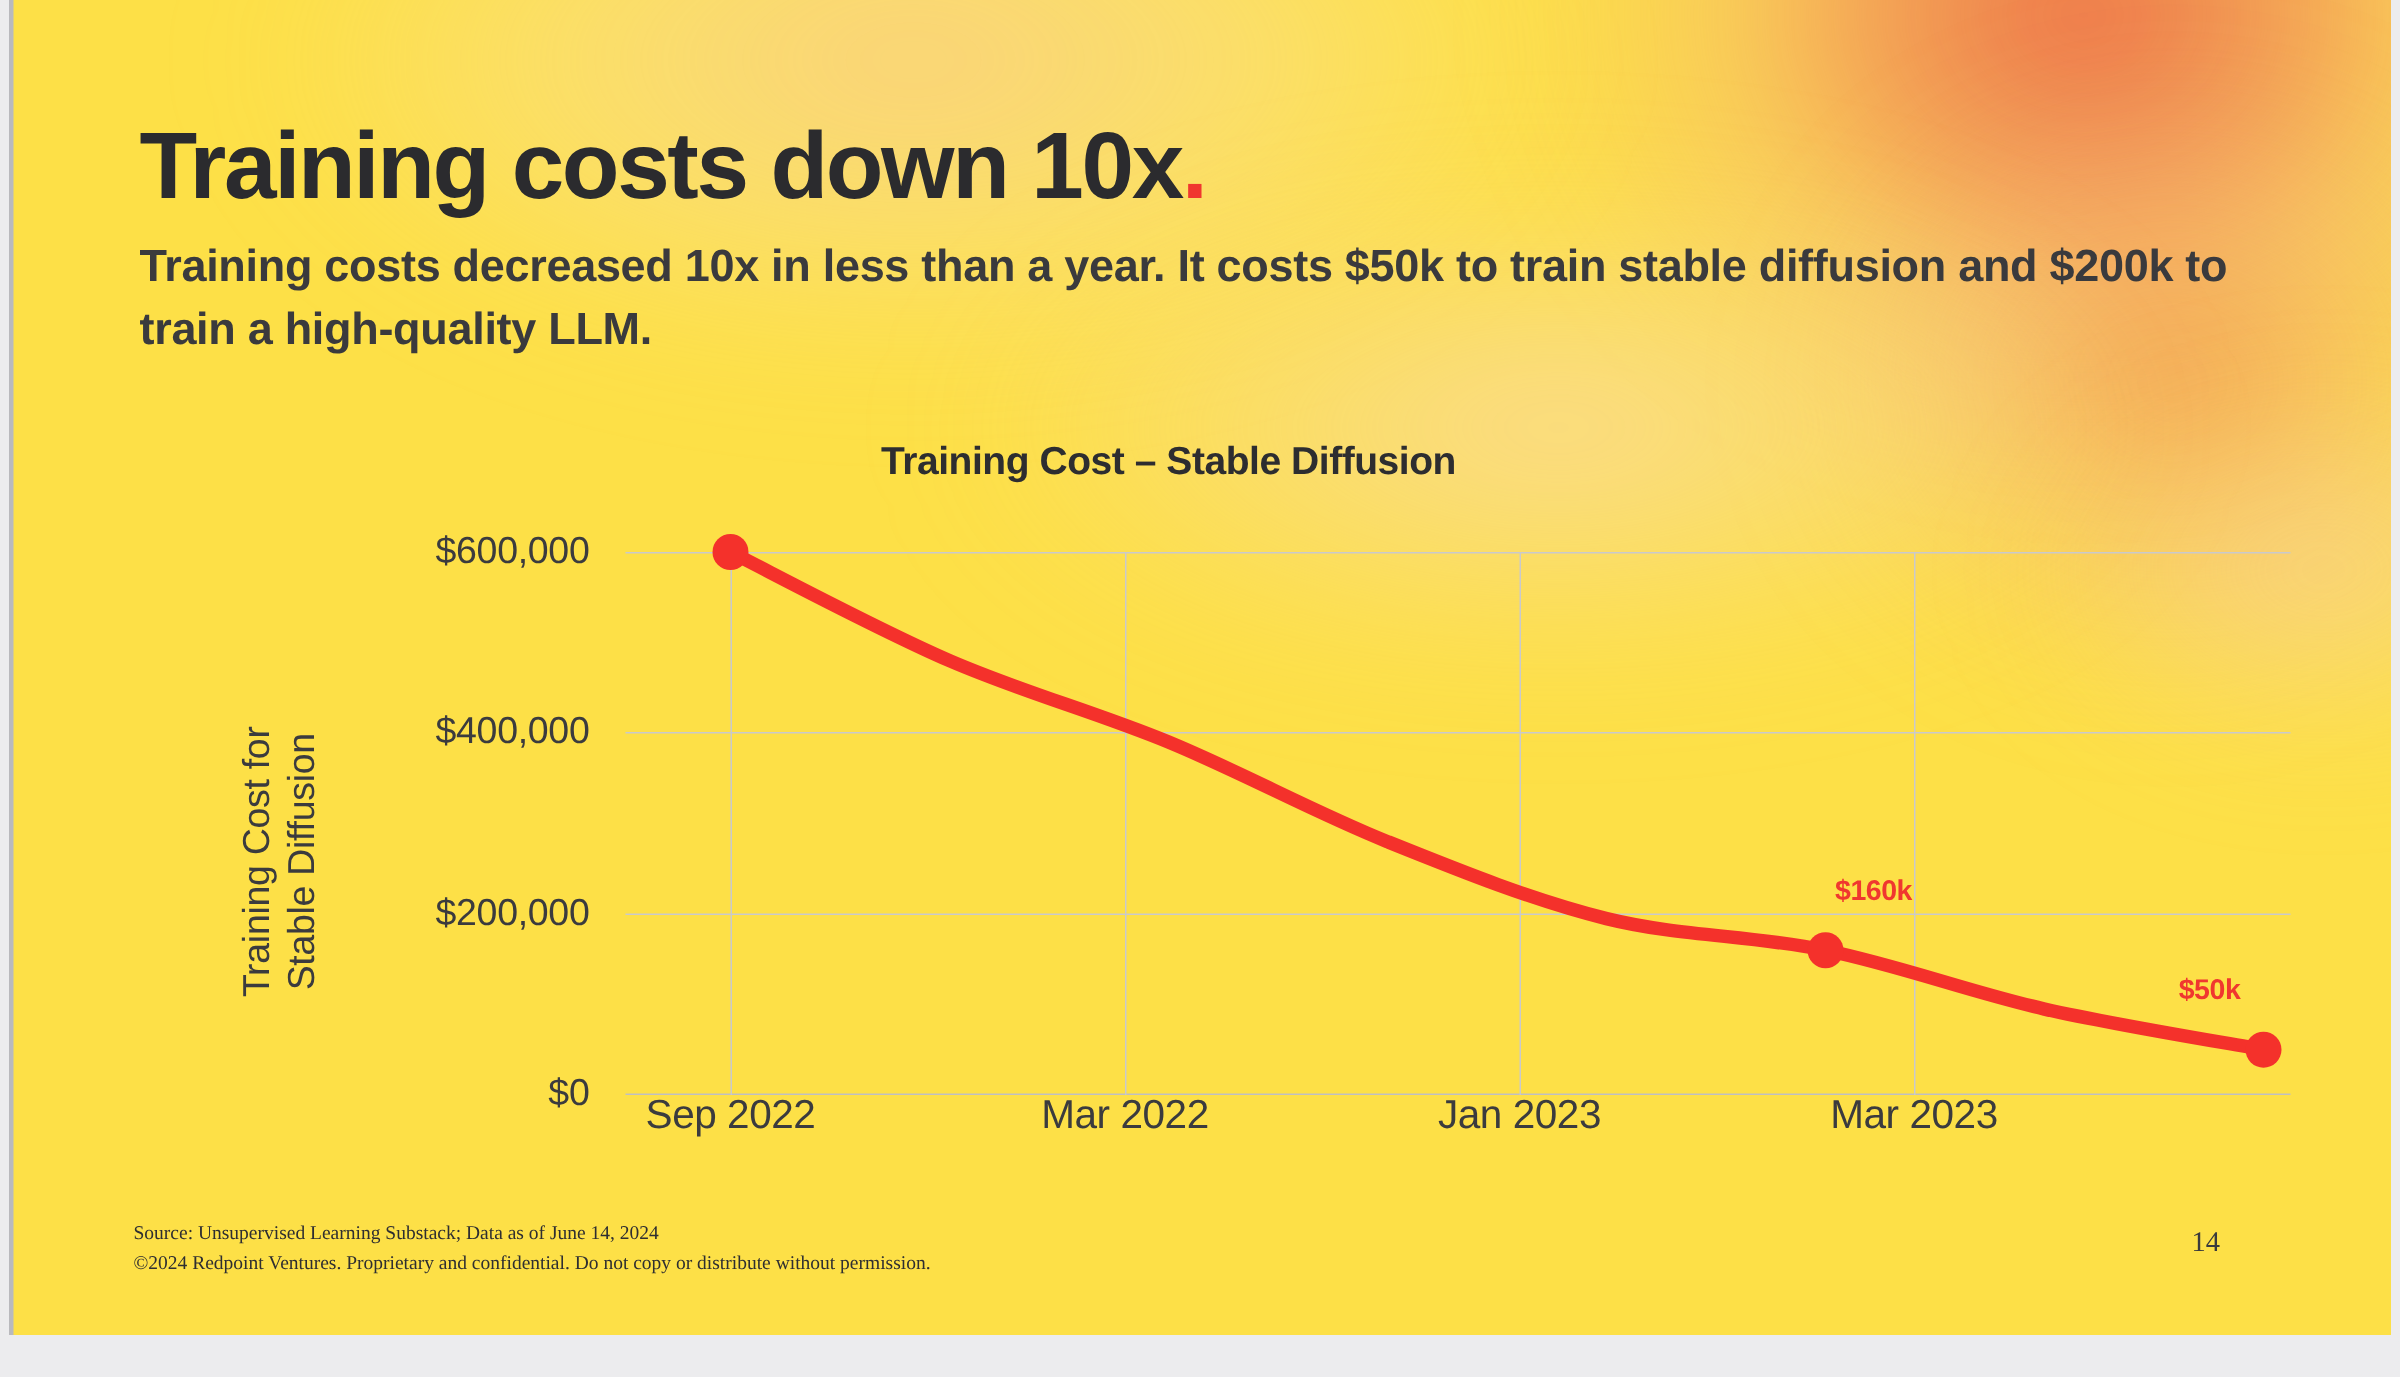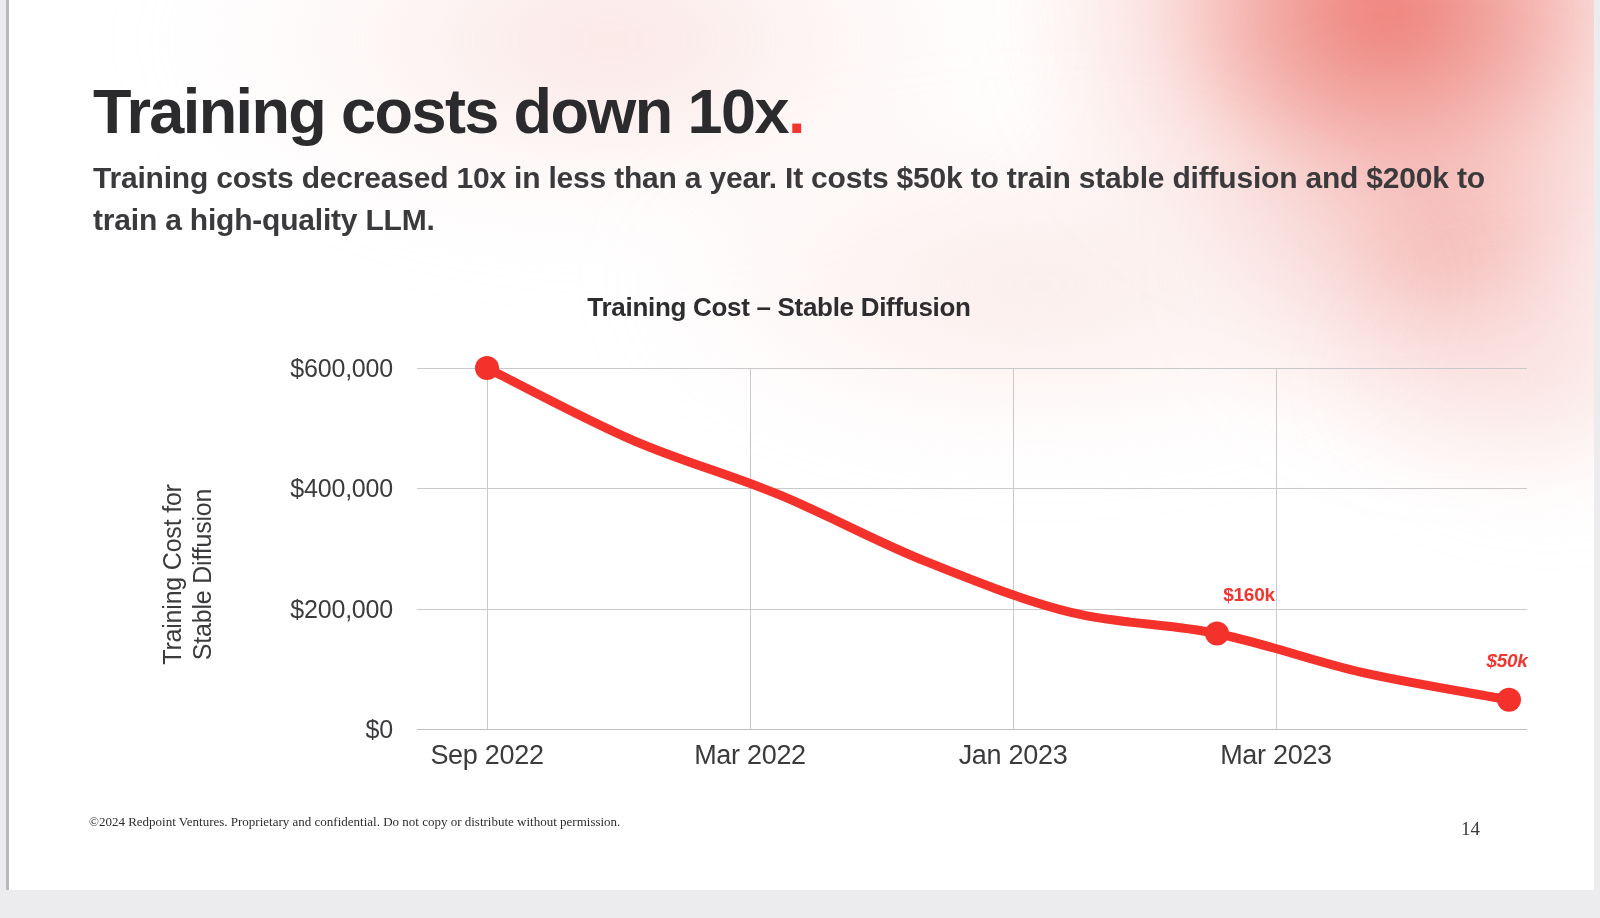--- a/index.html
+++ b/index.html
@@ -13,21 +13,21 @@
   
   #slide-root {
     position: absolute; left: 0; top: 0;
     width: 1600px; height: 918px;
     background: #ececee;
   }
   #slide {
     position: absolute;
     left: 6px; top: 0px;
     width: 1588px; height: 890px;
-    background: #ffffff;
+    background: #fde047;
     overflow: hidden;
     border-left: 3px solid #b9b9bd;
   }
   #slide-bottom-strip {
     position: absolute; left: 0; top: 890px;
     width: 1600px; height: 28px;
     background: #ececee;
   }
 
   
@@ -114,21 +114,21 @@
   .grid-h {
     position: absolute; left: 0; width: 1110px; height: 1px;
     background: #c9c9cc;
   }
   .grid-h.axis-base { background: #bfbfc2; }
   .grid-v {
     position: absolute; top: 0; width: 1px; height: 362px;
     background: #c9c9cc;
   }
   .x-tick {
-    position: absolute; top: 372px;
+    position: absolute; top: 360px;
     font-size: 27px; color: #3b3b3e; letter-spacing: -0.3px;
     transform: translateX(-50%);
     white-space: nowrap;
   }
   #series-svg {
     position: absolute; left: 0; top: 0;
     width: 1110px; height: 362px;
     overflow: visible;
   }
   .pt-label {
@@ -201,26 +201,27 @@
         <svg id="series-svg" viewBox="0 0 1110 362" preserveAspectRatio="none">
           <path id="series-path" fill="none" stroke="#f4312b" stroke-width="9" stroke-linecap="round" stroke-linejoin="round" d="M 70.0 0.0 C 94.3 12.1, 167.3 51.3, 216.0 72.4 C 264.7 93.5, 313.3 106.6, 362.0 126.7 C 410.7 146.8, 459.3 173.5, 508.0 193.1 C 556.7 212.7, 605.3 232.3, 654.0 244.4 C 702.7 256.4, 751.3 255.4, 800.0 265.5 C 848.7 275.5, 897.3 293.6, 946.0 304.7 C 994.7 315.7, 1067.7 327.3, 1092.0 331.8"></path>
           <g id="series-markers">
               <circle cx="70.0" cy="0.0" r="12" fill="#f4312b"></circle>
               <circle cx="800.0" cy="265.5" r="12" fill="#f4312b"></circle>
               <circle cx="1092.0" cy="331.8" r="12" fill="#f4312b"></circle>
             </g>
         </svg>
 
         <div class="pt-label" id="label-160k" style="left: 832px; top: 237.5px;">$160k</div>
-        <div class="pt-label" id="label-50k" style="left: 1090px; top: 303.8px; font-style: italic;">$50k</div>
+        <div class="pt-label" id="label-50k" style="left: 1056px; top: 303.8px;">$50k</div>
 
       </div>
     </div>
 
     <div id="footer">
+      <div>Source: Unsupervised Learning Substack; Data as of June 14, 2024</div>
       <div>©2024 Redpoint Ventures. Proprietary and confidential. Do not copy or distribute without permission.</div>
     </div>
 
     <div id="page-number">14</div>
 
   </div>
 
   <div id="slide-bottom-strip"></div>
 </div>
 

